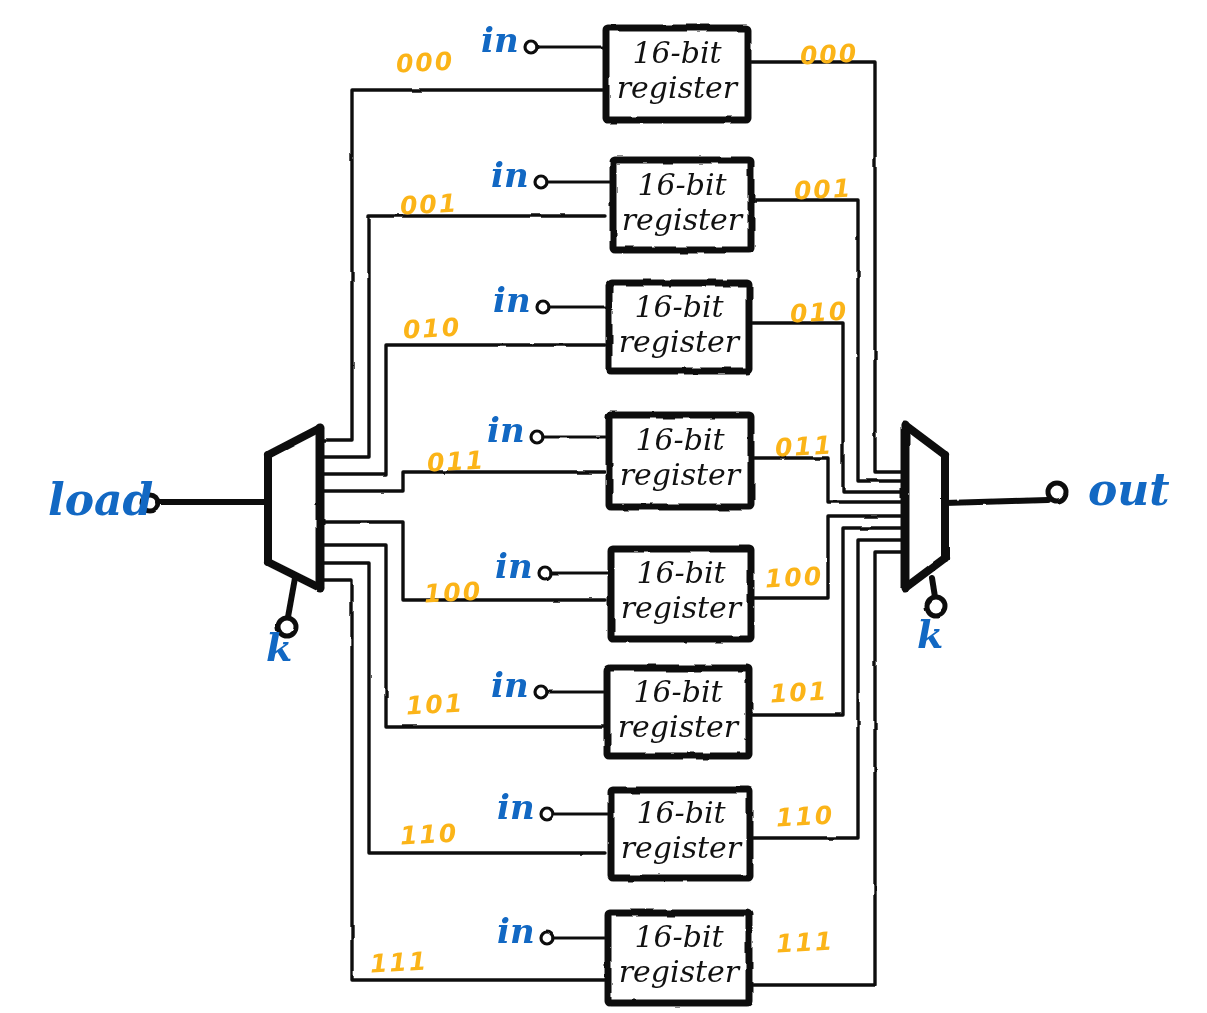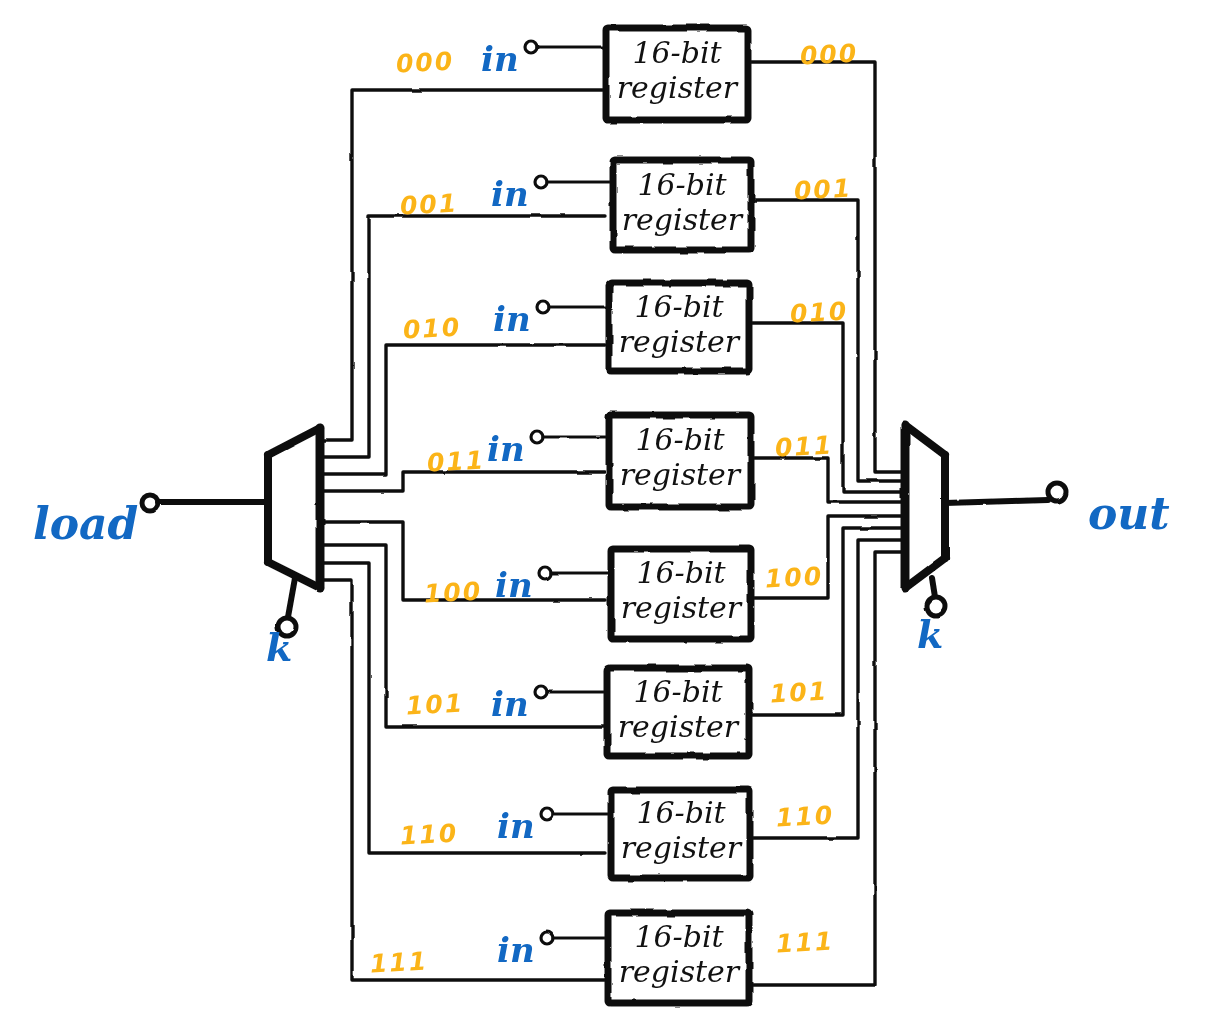--- a/index.html
+++ b/index.html
@@ -5,21 +5,21 @@
   html,body{margin:0;padding:0;background:#ffffff;}
   body{width:1207px;height:1013px;overflow:hidden;
        font-family:"DejaVu Sans", sans-serif;}
   #canvas{position:relative;width:1207px;height:1013px;background:#fff;}
   svg{position:absolute;left:0;top:0;width:1207px;height:1013px;}
   .lbl{position:absolute;white-space:nowrap;pointer-events:none;}
   .binlbl{color:#FBB418;font-family:"DejaVu Sans", sans-serif;
           font-size:25px;font-style:italic;font-weight:600;letter-spacing:2px;
           transform:rotate(-3deg);}
   .inlbl{color:#1268C3;font-family:"DejaVu Serif", serif;
-         font-size:34px;font-style:italic;font-weight:700;margin-top:19px;}
+         font-size:34px;font-style:italic;font-weight:700;}
   .biglbl{color:#1268C3;font-family:"DejaVu Serif", serif;
           font-size:44px;font-style:italic;font-weight:700;}
   .klbl{color:#1268C3;font-family:"DejaVu Serif", serif;
         font-size:38px;font-style:italic;font-weight:700;}
   .reglbl{position:absolute;color:#111;font-family:"DejaVu Serif", serif;
           font-size:30px;font-style:italic;text-align:center;width:140px;
           line-height:1.15;pointer-events:none;}
 </style>
 </head>
 <body>
@@ -235,18 +235,18 @@
 
   <div class="lbl binlbl" style="left:800px;top:40px;">000</div>
   <div class="lbl binlbl" style="left:794px;top:175px;">001</div>
   <div class="lbl binlbl" style="left:790px;top:298px;">010</div>
   <div class="lbl binlbl" style="left:775px;top:432px;">011</div>
   <div class="lbl binlbl" style="left:765px;top:563px;">100</div>
   <div class="lbl binlbl" style="left:770px;top:678px;">101</div>
   <div class="lbl binlbl" style="left:776px;top:802px;">110</div>
   <div class="lbl binlbl" style="left:776px;top:928px;">111</div>
 
-  <div class="lbl biglbl" style="left:33px;top:474px;margin-top:24px;">load</div>
-  <div class="lbl biglbl" style="left:1088px;top:488px;">out</div>
+  <div class="lbl biglbl" style="left:48px;top:474px;">load</div>
+  <div class="lbl biglbl" style="left:1088px;top:464px;">out</div>
   <div class="lbl klbl" style="left:266px;top:625px;">k</div>
   <div class="lbl klbl" style="left:917px;top:612px;">k</div>
 
 </div>
 
 </body></html>

